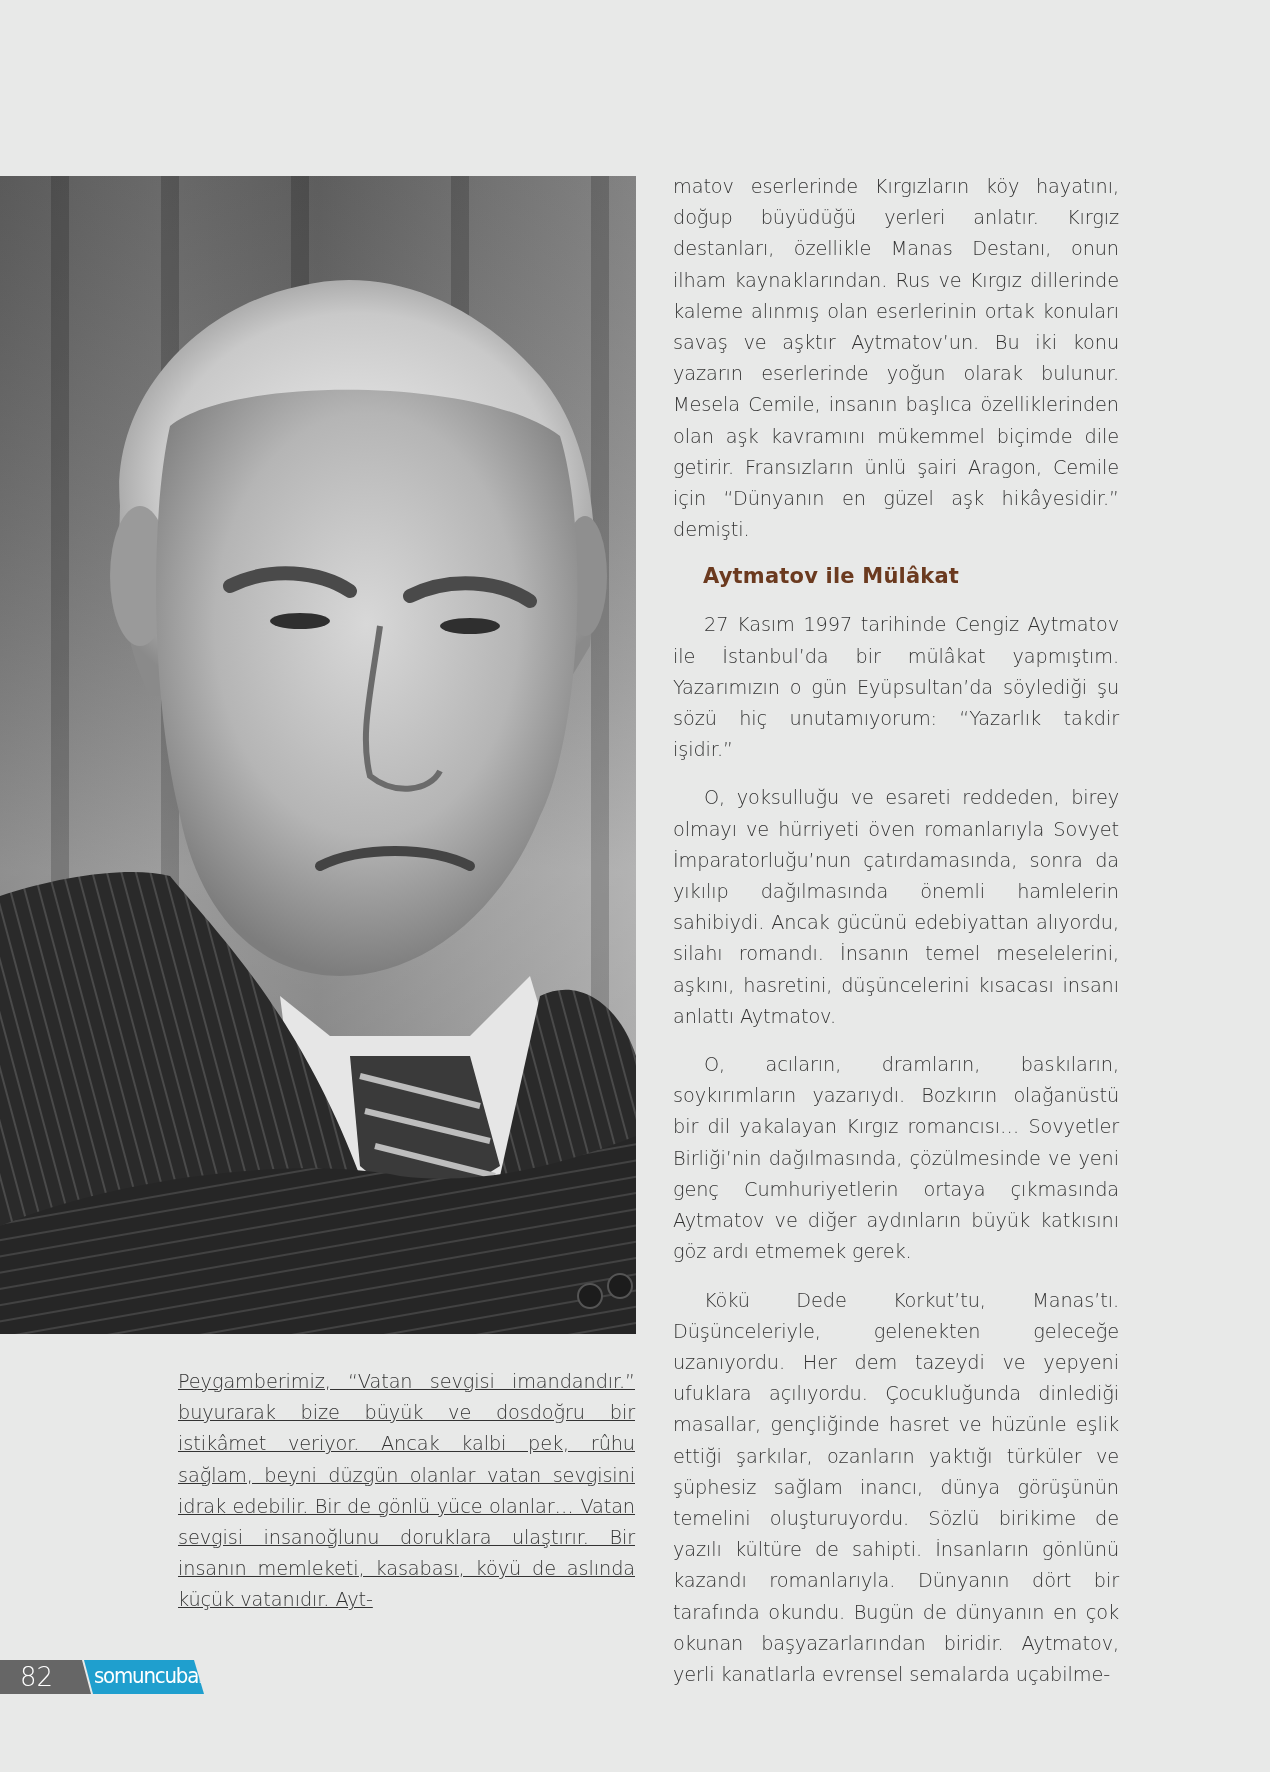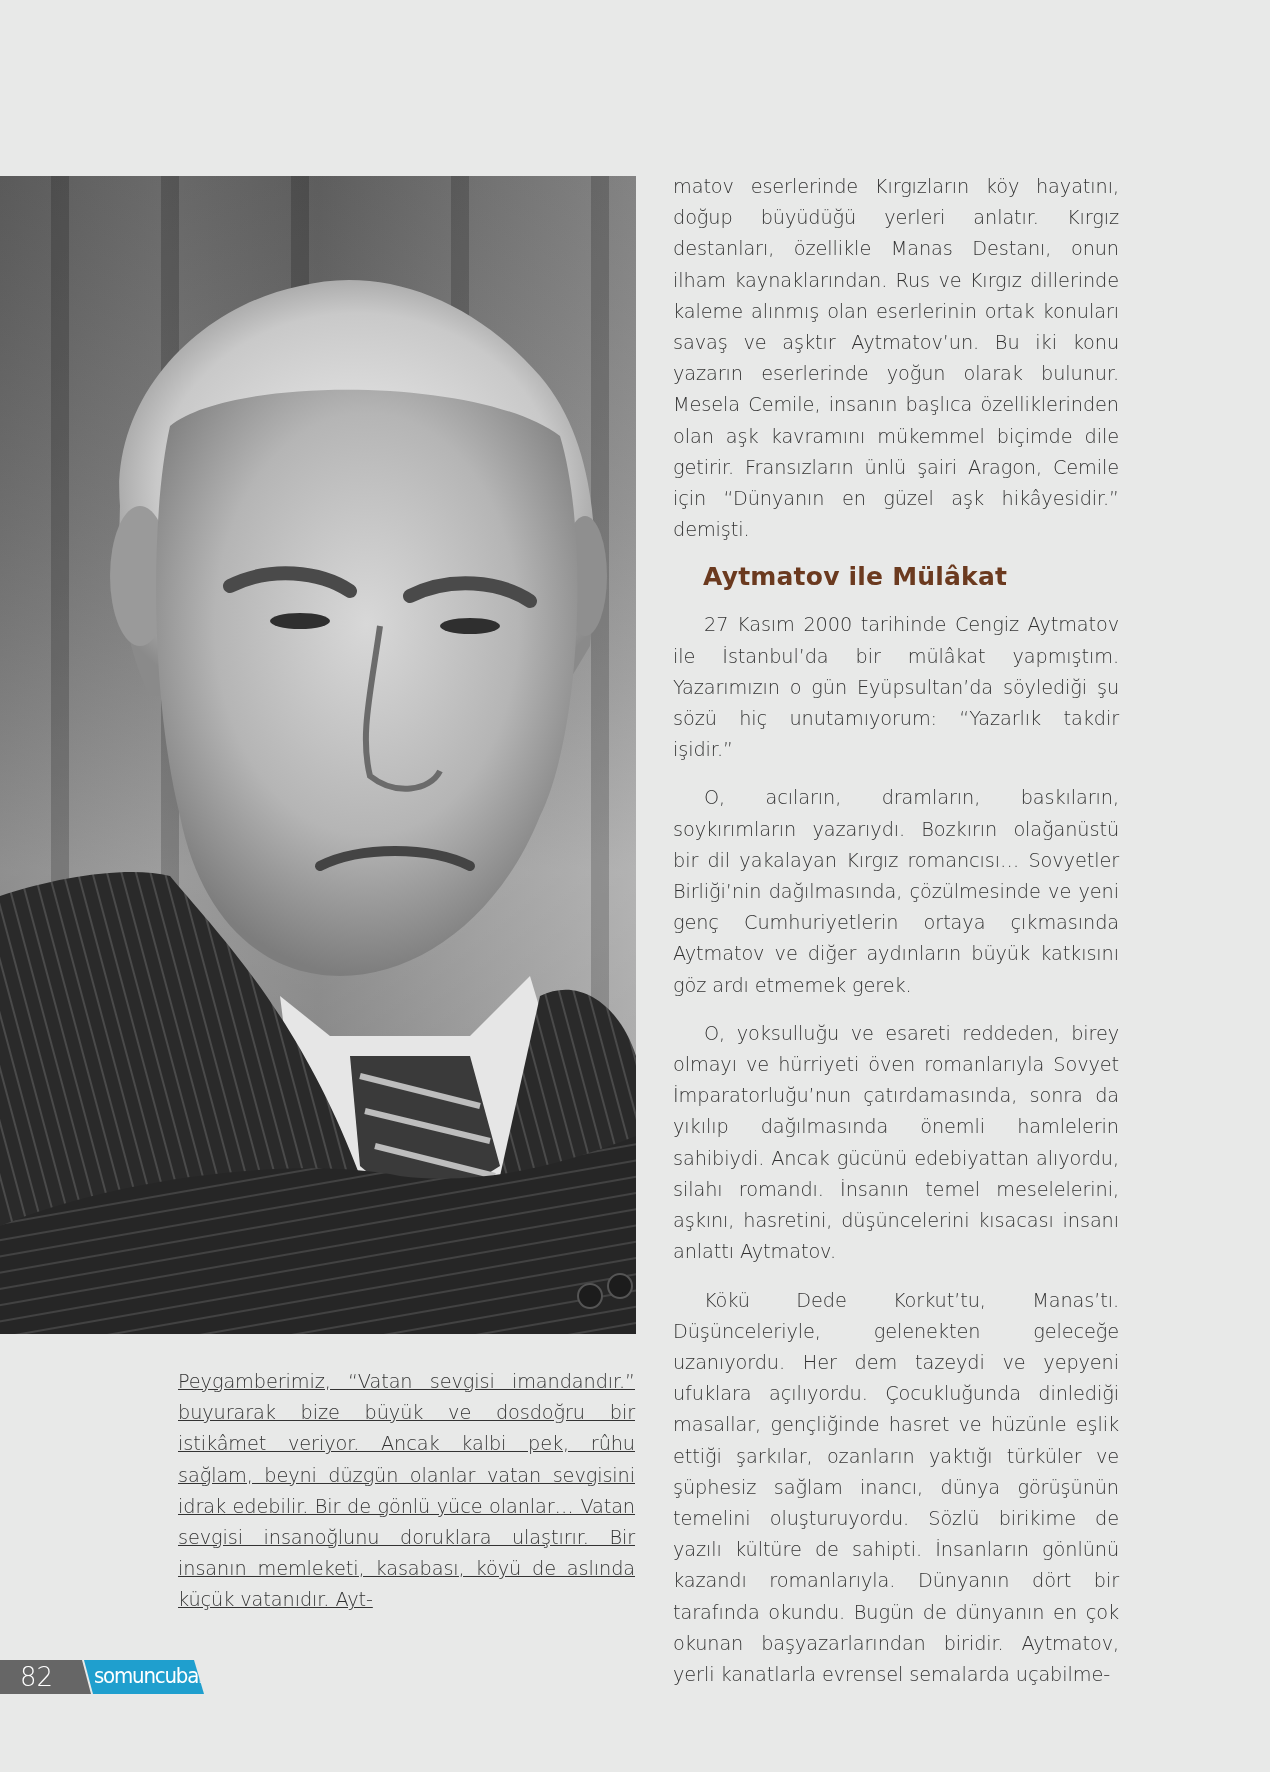--- a/index.html
+++ b/index.html
@@ -22,21 +22,21 @@
       line-height: 31.2px;
       font-weight: 300;
       letter-spacing: -0.1px;
       color: #333;
     }
     .col p { margin: 1px; text-align: justify; text-align-last: left; }
     .col p.indent { text-indent: 31px; }
     .col p + p { margin-top: 17px; }
     .col h2 {
       margin: 16px 0 17px 0; padding-left: 31px;
-      font-size: 25px; font-weight: bold; line-height: 31px;
+      font-size: 21px; font-weight: bold; line-height: 31px;
       color: #6b3a1f; letter-spacing: 0.2px;
     }
     .col-right { left: 672px; top: 170px; width: 448px; }
     .col-left { left: 177px; top: 1365px; width: 459px; text-decoration: underline; }
 
     .footer {
       position: absolute; left: 0; top: 1660px; height: 34px; width: 210px;
     }
     .page-num {
       position: absolute; left: 0; top: 0; width: 91px; height: 34px;
@@ -132,23 +132,23 @@
 
     <path d="M0 1050 C120 1000 300 980 400 1000 C480 1010 560 990 636 960 L636 1158 L0 1158 Z" fill="url(#pin2)"></path>
     <circle cx="590" cy="1120" r="12" fill="#1c1c1c" stroke="#555" stroke-width="2"></circle>
     <circle cx="620" cy="1110" r="12" fill="#1c1c1c" stroke="#555" stroke-width="2"></circle>
   </svg>
 </div>
 
 <div class="col col-right">
   <p>matov eserlerinde Kırgızların köy hayatını, doğup büyüdüğü yerleri anlatır. Kırgız destanları, özellikle Manas Destanı, onun ilham kaynaklarından. Rus ve Kırgız dillerinde kaleme alınmış olan eserlerinin ortak konuları savaş ve aşktır Aytmatov’un. Bu iki konu yazarın eserlerinde yoğun olarak bulunur. Mesela Cemile, insanın başlıca özelliklerinden olan aşk kavramını mükemmel biçimde dile getirir. Fransızların ünlü şairi Aragon, Cemile için “Dünyanın en güzel aşk hikâyesidir.” demişti.</p>
   <h2>Aytmatov ile Mülâkat</h2>
-  <p class="indent">27 Kasım 2000 tarihinde Cengiz Aytmatov ile İstanbul’da bir mülâkat yapmıştım. Yazarımızın o gün Eyüpsultan’da söylediği şu sözü hiç unutamıyorum: “Yazarlık takdir işidir.”</p>
+  <p class="indent">27 Kasım 1997 tarihinde Cengiz Aytmatov ile İstanbul’da bir mülâkat yapmıştım. Yazarımızın o gün Eyüpsultan’da söylediği şu sözü hiç unutamıyorum: “Yazarlık takdir işidir.”</p>
+  <p class="indent">O, yoksulluğu ve esareti reddeden, birey olmayı ve hürriyeti öven romanlarıyla Sovyet İmparatorluğu’nun çatırdamasında, sonra da yıkılıp dağılmasında önemli hamlelerin sahibiydi. Ancak gücünü edebiyattan alıyordu, silahı romandı. İnsanın temel meselelerini, aşkını, hasretini, düşüncelerini kısacası insanı anlattı Aytmatov.</p>
   <p class="indent">O, acıların, dramların, baskıların, soykırımların yazarıydı.  Bozkırın olağanüstü bir dil yakalayan Kırgız romancısı… Sovyetler Birliği’nin dağılmasında, çözülmesinde ve yeni genç Cumhuriyetlerin ortaya çıkmasında Aytmatov ve diğer aydınların büyük katkısını göz ardı etmemek gerek.</p>
-  <p class="indent">O, yoksulluğu ve esareti reddeden, birey olmayı ve hürriyeti öven romanlarıyla Sovyet İmparatorluğu’nun çatırdamasında, sonra da yıkılıp dağılmasında önemli hamlelerin sahibiydi. Ancak gücünü edebiyattan alıyordu, silahı romandı. İnsanın temel meselelerini, aşkını, hasretini, düşüncelerini kısacası insanı anlattı Aytmatov.</p>
   <p class="indent">Kökü Dede Korkut’tu, Manas’tı. Düşünceleriyle, gelenekten geleceğe uzanıyordu. Her dem tazeydi ve yepyeni ufuklara açılıyordu. Çocukluğunda dinlediği masallar, gençliğinde hasret ve hüzünle eşlik ettiği şarkılar, ozanların yaktığı türküler ve şüphesiz sağlam inancı, dünya görüşünün temelini oluşturuyordu. Sözlü birikime de yazılı kültüre de sahipti. İnsanların gönlünü kazandı romanlarıyla. Dünyanın dört bir tarafında okundu. Bugün de dünyanın en çok okunan başyazarlarından biridir. Aytmatov, yerli kanatlarla evrensel semalarda uçabilme-</p>
 </div>
 
 <div class="col col-left">
   <p>Peygamberimiz, “Vatan sevgisi imandandır.” buyurarak bize büyük ve dosdoğru bir istikâmet veriyor. Ancak kalbi pek, rûhu sağlam, beyni düzgün olanlar vatan sevgisini idrak edebilir. Bir de gönlü yüce olanlar… Vatan sevgisi insanoğlunu doruklara ulaştırır. Bir insanın memleketi, kasabası, köyü de aslında küçük vatanıdır. Ayt-</p>
 </div>
 
 <div class="footer">
   <div class="page-num">82</div>
   <div class="brand">somuncubaba</div>

